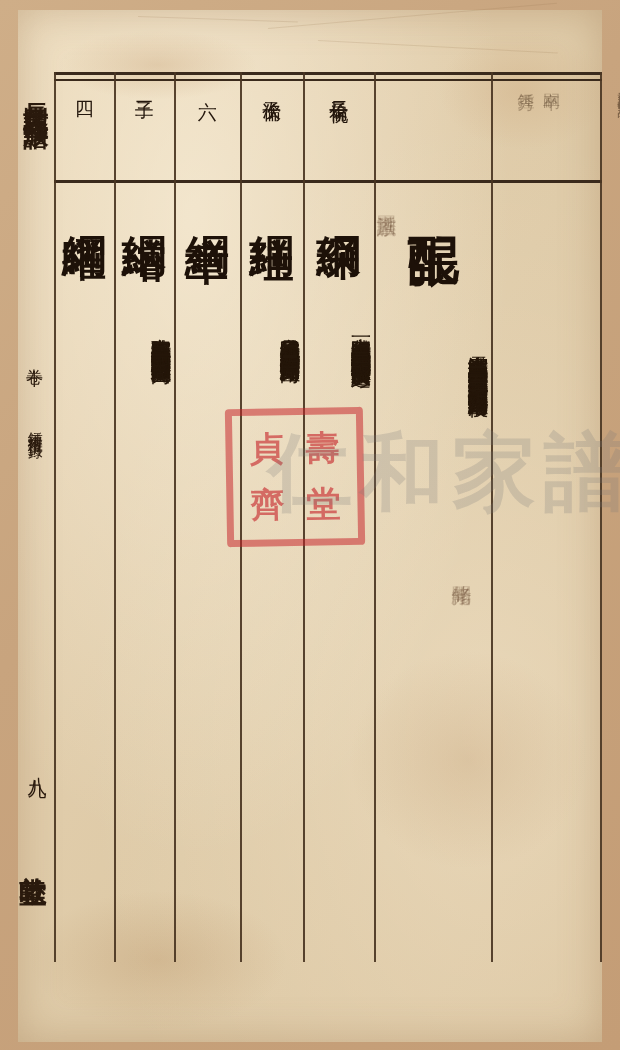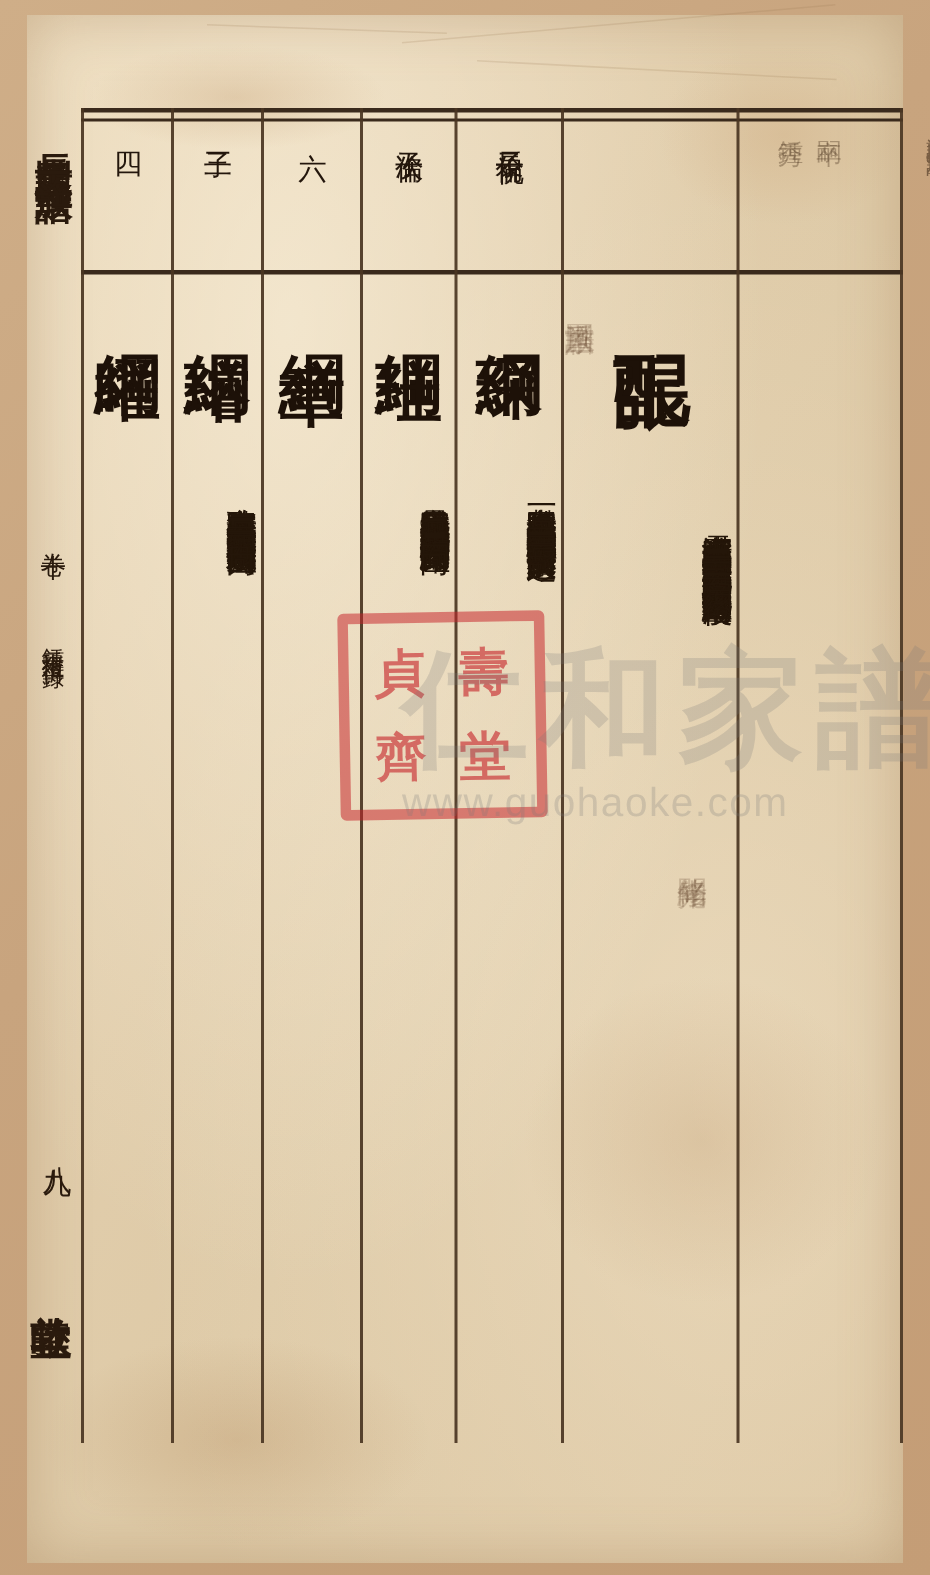--- a/index.html
+++ b/index.html
@@ -422,17 +422,16 @@
       <div class="seal-inner">
         <span>貞</span>
         <span>壽</span>
         <span>齊</span>
         <span>堂</span>
       </div>
     </div>
 
     <div id="watermark">
       <div id="wm-chars">仁和家譜</div>
-      <div id="wm-url">www.guohaoke.com</div>
     </div>
 
   </div>
 </div>
 
 </body></html>

